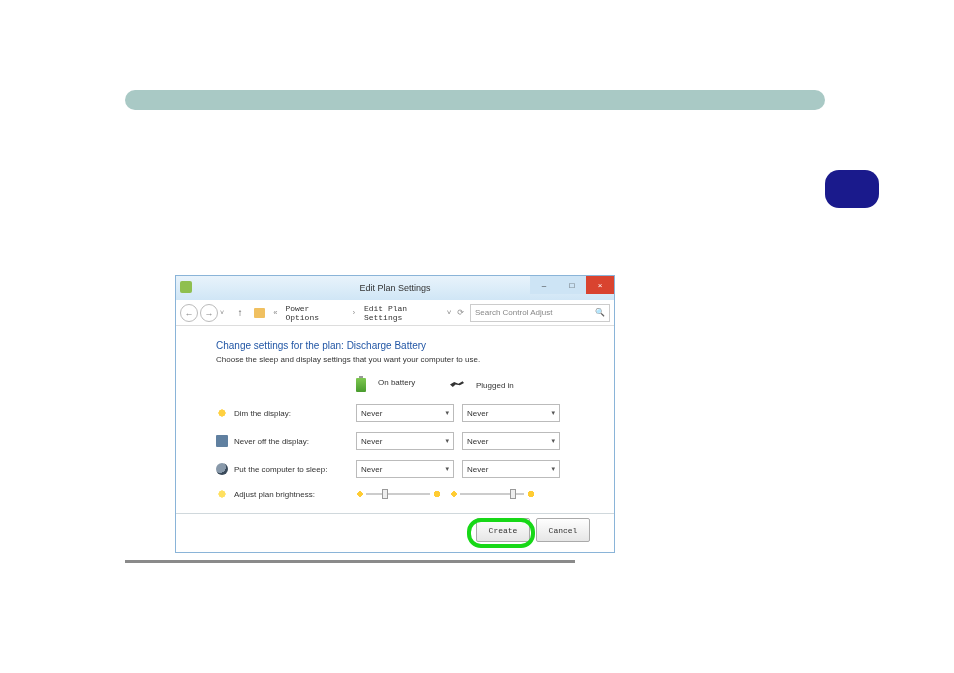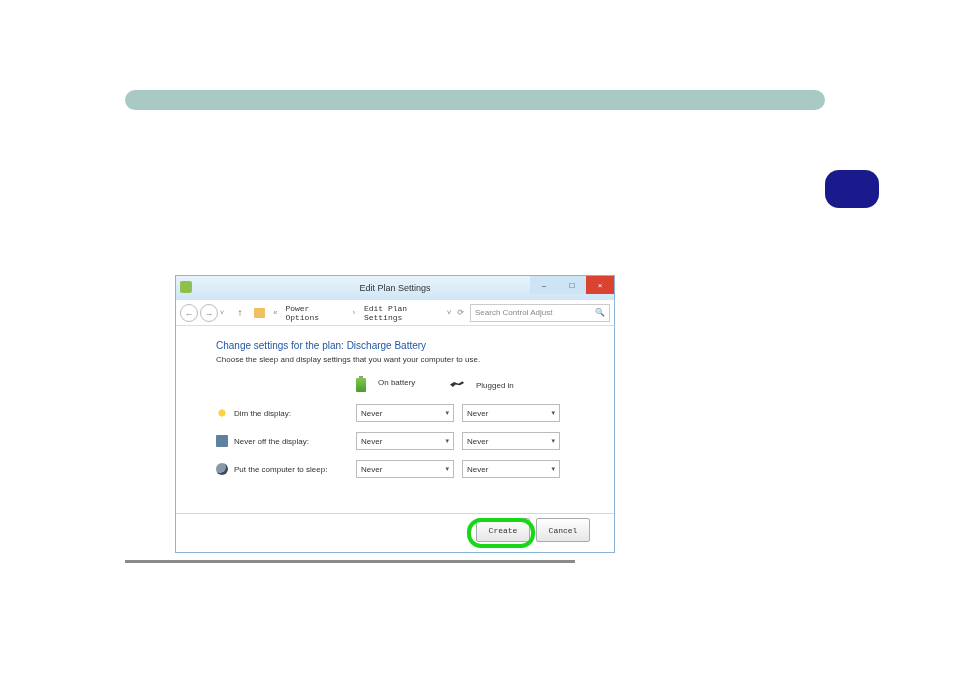--- a/index.html
+++ b/index.html
@@ -399,20 +399,38 @@
       <div class="select-box">
         <span>Never</span>
         <span class="select-arrow">▾</span>
       </div>
       <div class="select-box">
         <span>Never</span>
         <span class="select-arrow">▾</span>
       </div>
     </div>
 
+    <div class="setting-row">
+      <div class="row-icon icon-brightness"></div>
+      <div class="row-label">Adjust plan brightness:</div>
+      <div class="slider-group">
+        <div class="sun-small"></div>
+        <div class="slider-track">
+          <div class="slider-thumb" style="left:25%"></div>
+        </div>
+        <div class="sun-large"></div>
+      </div>
+      <div class="slider-group">
+        <div class="sun-small"></div>
+        <div class="slider-track">
+          <div class="slider-thumb" style="left:78%"></div>
+        </div>
+        <div class="sun-large"></div>
+      </div>
+    </div>
 
     <div class="footer-divider"></div>
 
     <div class="footer-buttons">
       <div class="win-button">Create</div>
       <div class="win-button">Cancel</div>
     </div>
 
     <div class="create-highlight"></div>
   </div>

